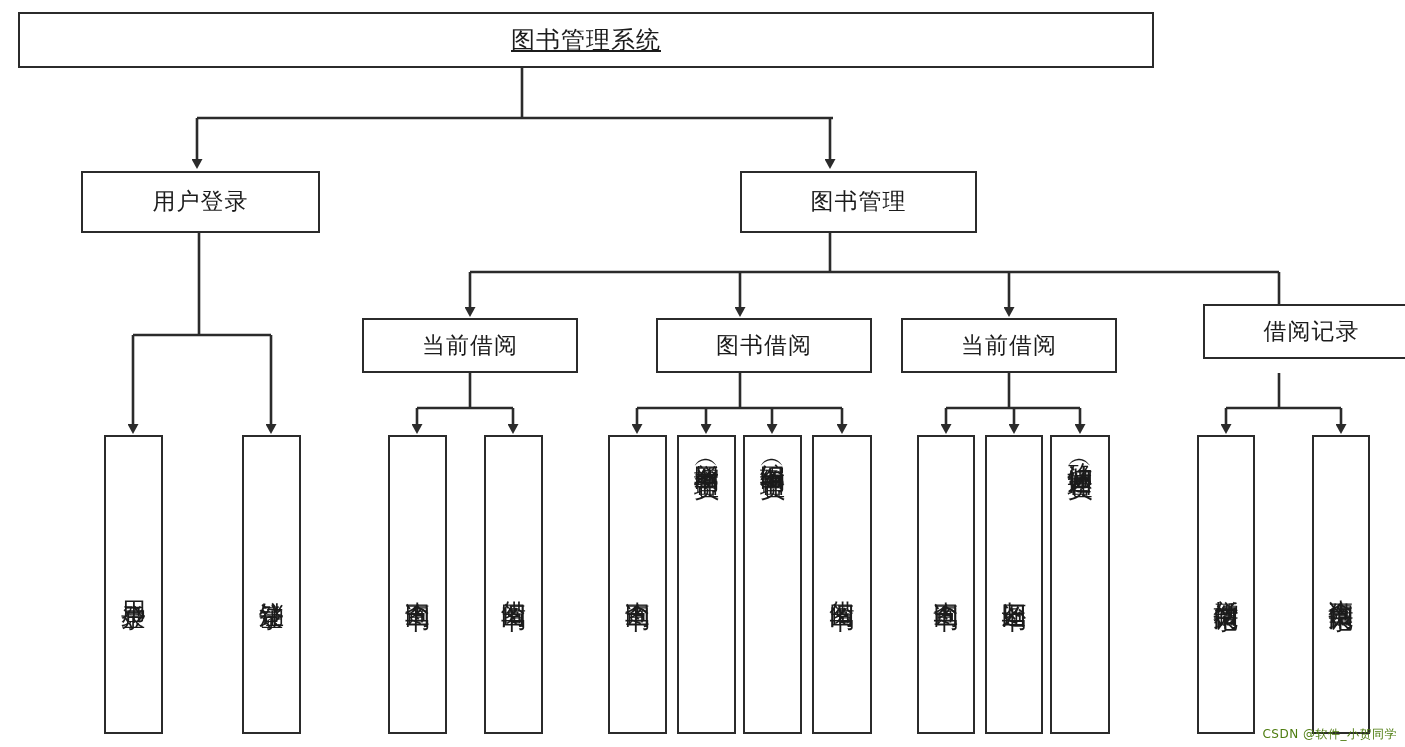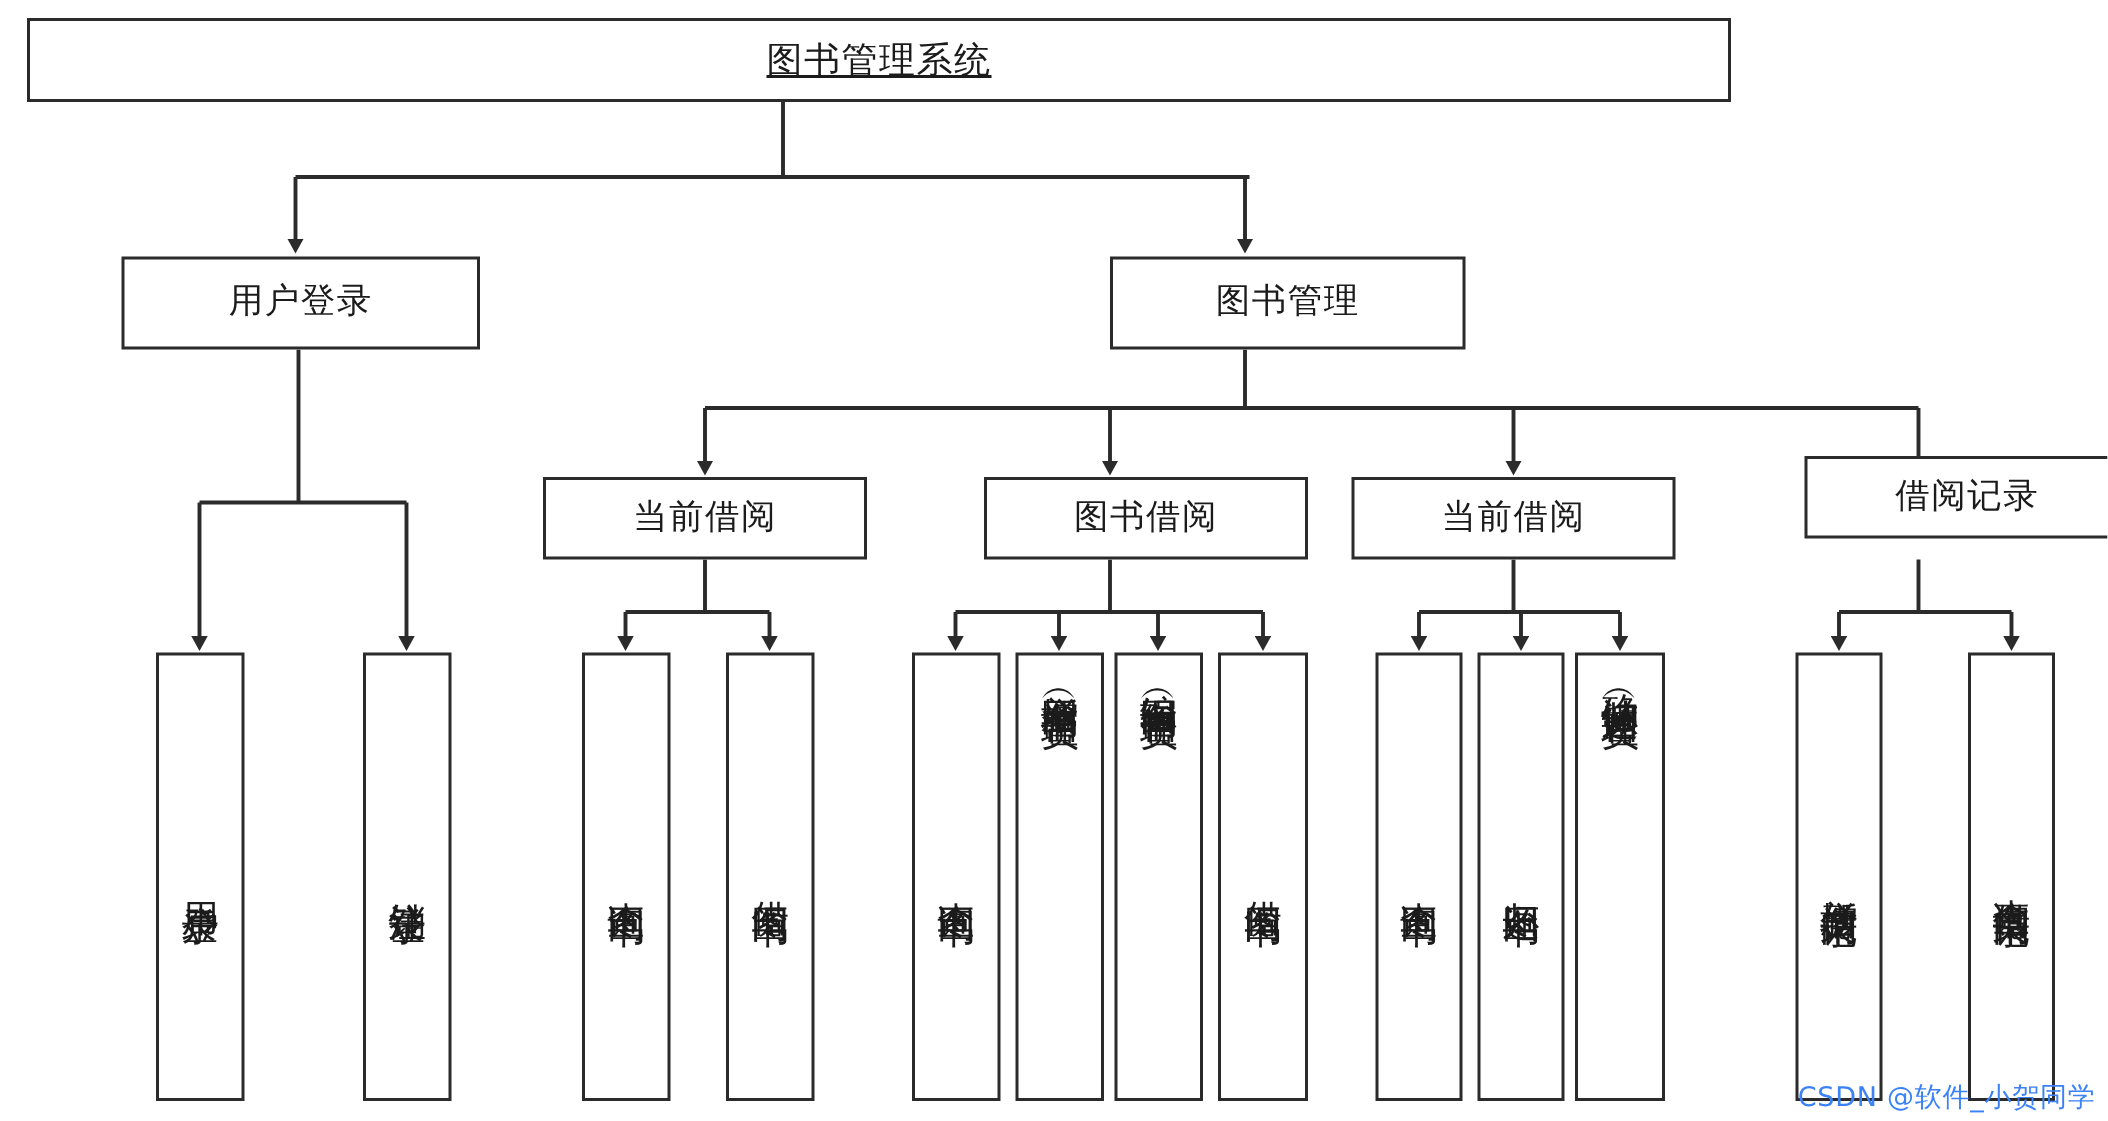--- a/index.html
+++ b/index.html
@@ -59,22 +59,22 @@
   }
   .leaf-text {
     writing-mode: vertical-rl;
     text-orientation: upright;
     white-space: nowrap;
   }
   #watermark {
     position: absolute;
     right: 8px;
     bottom: 4px;
-    font-size: 18px;
-    color: #3b82f6;
+    font-size: 12px;
+    color: #4d7c0f;
     letter-spacing: 0.5px;
     white-space: nowrap;
   }
 </style>
 </head>
 <body>
 
 <div id="canvas">
 
   <svg id="edges" viewBox="0 0 1405 747" xmlns="http://www.w3.org/2000/svg">

